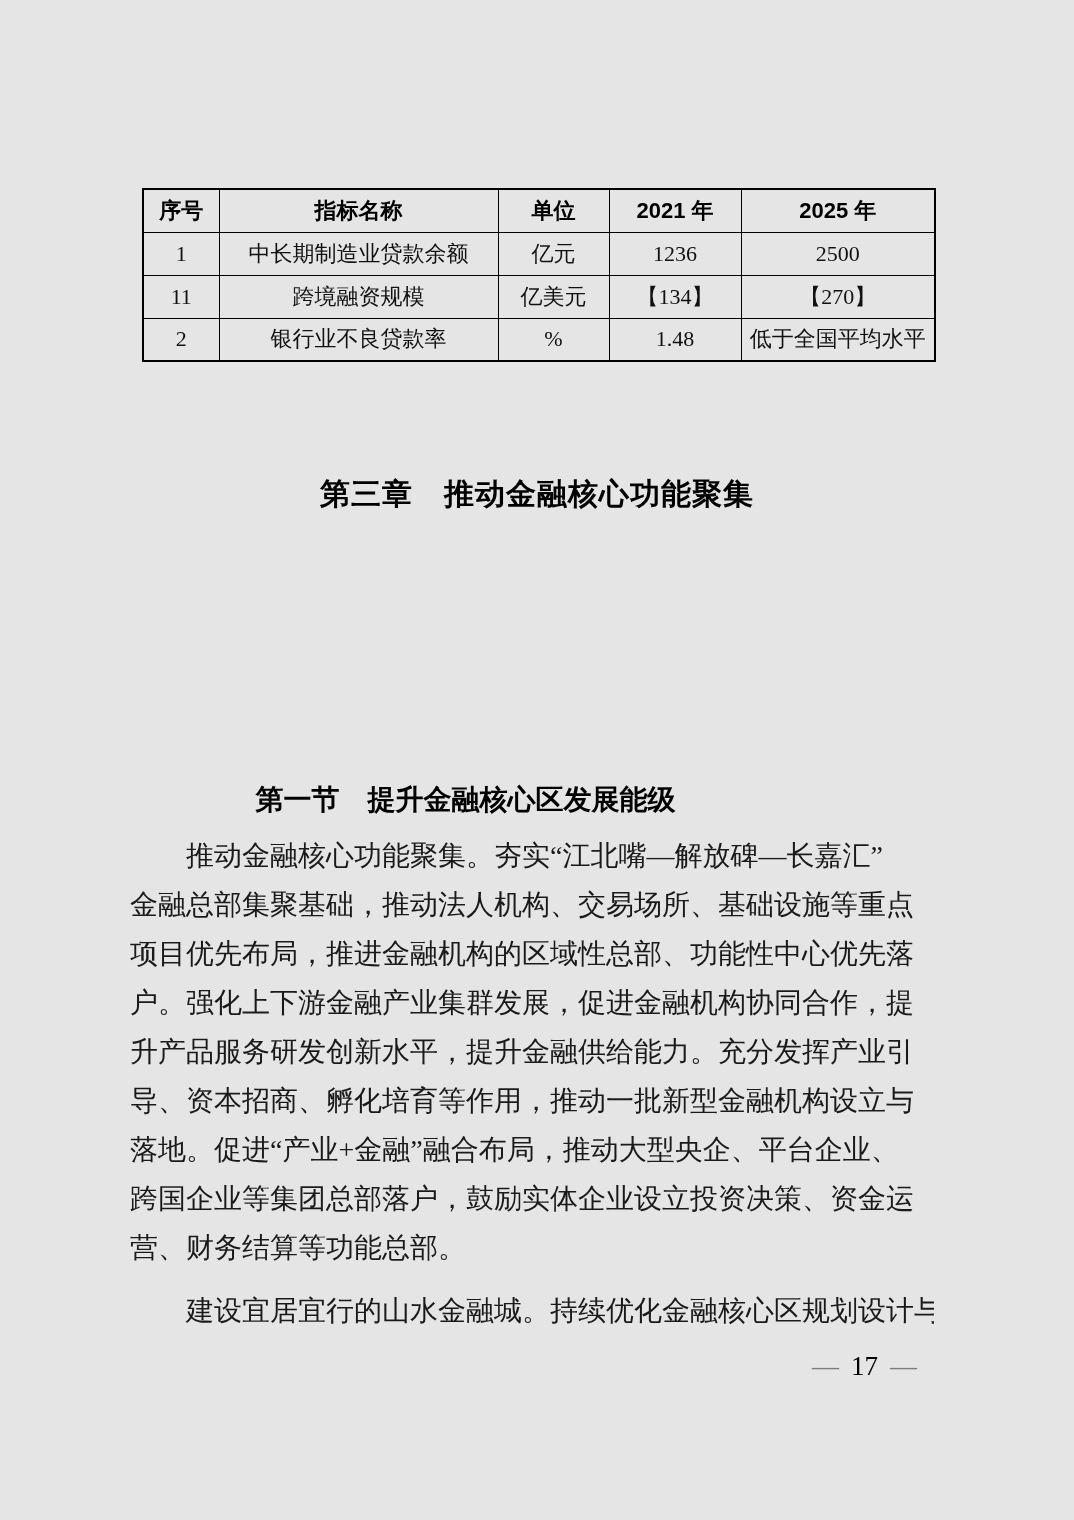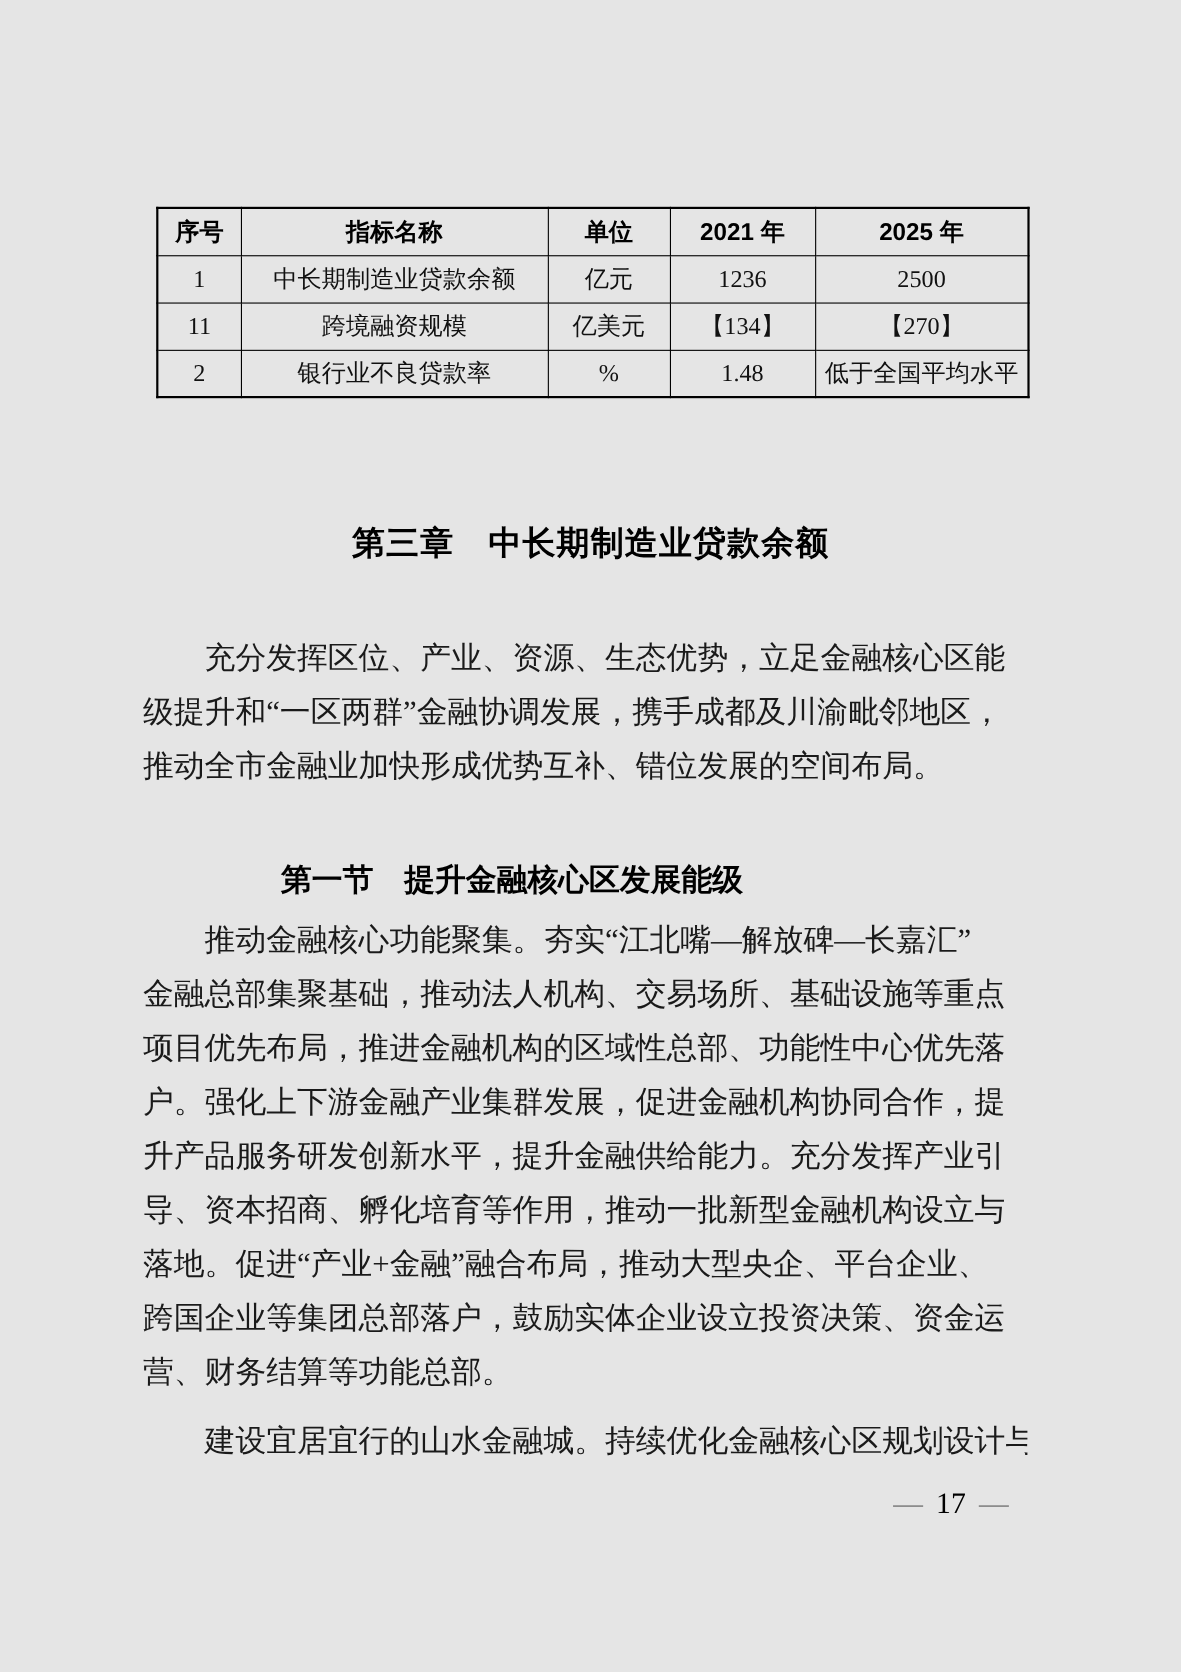--- a/index.html
+++ b/index.html
@@ -111,27 +111,22 @@
         <td>2</td>
         <td>银行业不良贷款率</td>
         <td>%</td>
         <td>1.48</td>
         <td>低于全国平均水平</td>
       </tr>
     </tbody>
   </table>
 
 
-  <div class="chapter-title">第三章　中长期制造业贷款余额</div>
+  <div class="chapter-title">第三章　推动金融核心功能聚集</div>
 
-  <div class="para p1">
-    <div class="line indent">充分发挥区位、产业、资源、生态优势，立足金融核心区能</div>
-    <div class="line">级提升和“一区两群”金融协调发展，携手成都及川渝毗邻地区，</div>
-    <div class="line">推动全市金融业加快形成优势互补、错位发展的空间布局。</div>
-  </div>
 
   <div class="section-title">第一节　提升金融核心区发展能级</div>
 
   <div class="para p3">
     <div class="line indent">建设宜居宜行的山水金融城。持续优化金融核心区规划设计与</div>
   </div>
 
   <div class="para p2">
     <div class="line indent">推动金融核心功能聚集。夯实“江北嘴—解放碑—长嘉汇”</div>
     <div class="line">金融总部集聚基础，推动法人机构、交易场所、基础设施等重点</div>

